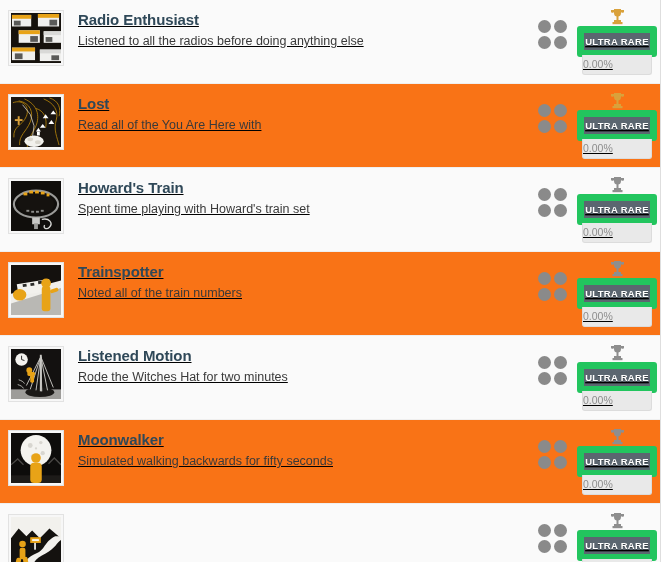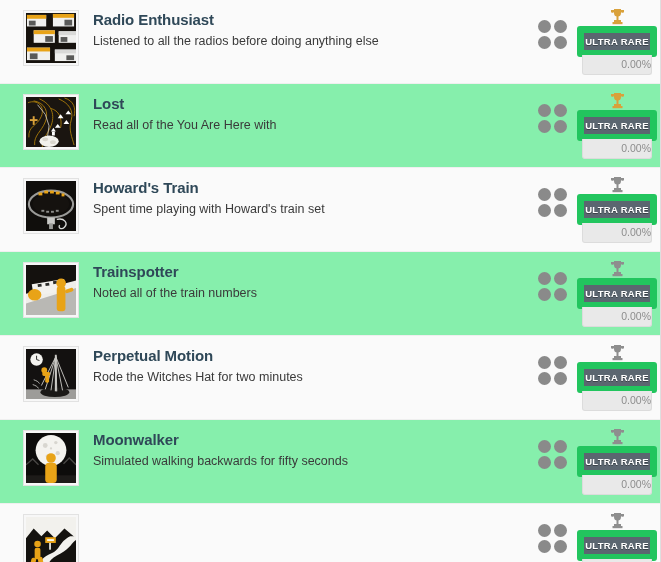--- a/index.html
+++ b/index.html
@@ -11,26 +11,27 @@
   }
   #list {
     width: 661px; height: 562px;
     border-right: 1px solid #dedede;
     background: #fafafa;
   }
   .row {
     display: flex;
     align-items: flex-start;
     width: 660px;
-    padding: 8px 0 8px 23px;
+    padding: 8px 0 8px 8px;
     border-bottom: 1px solid #efefef;
     position: relative;
+    text-decoration: underline;
   }
   .row.odd  { background: #fafafa; }
-  .row.even { background: #86efac; }
+  .row.even { background: #f97316; }
 
   
   .thumb-wrap {
     width: 56px; height: 56px;
     flex: 0 0 56px;
     background: #f7f7f7;
     border: 1px solid #e2e2e2;
     padding: 2px;
     margin-top: 2px;
   }
@@ -106,21 +107,21 @@
     padding: 3px 0 3px 0;
     border-radius: 3px;
     border: 7px solid #22c55e;
     text-shadow: 0 1px 0 rgba(0,0,0,.35);
   }
   .pct {
     width: 70px;
     background: #e9e9e9;
     color: #8d8d8d;
     font-size: 10.5px;
-    text-align: right;
+    text-align: left;
     padding: 3px 0 4px 0;
     border: 1px solid #dcdcdc;
     border-top: none;
     border-radius: 0 0 3px 3px;
     margin-top: -2px;
   }
 </style>
 </head>
 <body>
 
@@ -370,21 +371,21 @@
         <circle cx="19" cy="22" r="3"></circle>
       </g>
       <g stroke="#c9c8c4" stroke-width="0.9" fill="none">
         <path d="M8 32 C11 33 13 34 14 36"></path>
         <path d="M7 37 C10 38 12 39 13 41"></path>
       </g>
     </svg>
         </div>
     </div>
     <div class="text">
-      <div class="title">Perpetual Motion</div>
+      <div class="title">Listened Motion</div>
       <div class="desc">Rode the Witches Hat for two minutes</div>
     </div>
     <div class="right">
       <div class="dots">
         <span class="dot"></span>
         <span class="dot"></span>
         <span class="dot"></span>
         <span class="dot"></span>
       </div>
       <div class="rarity">

